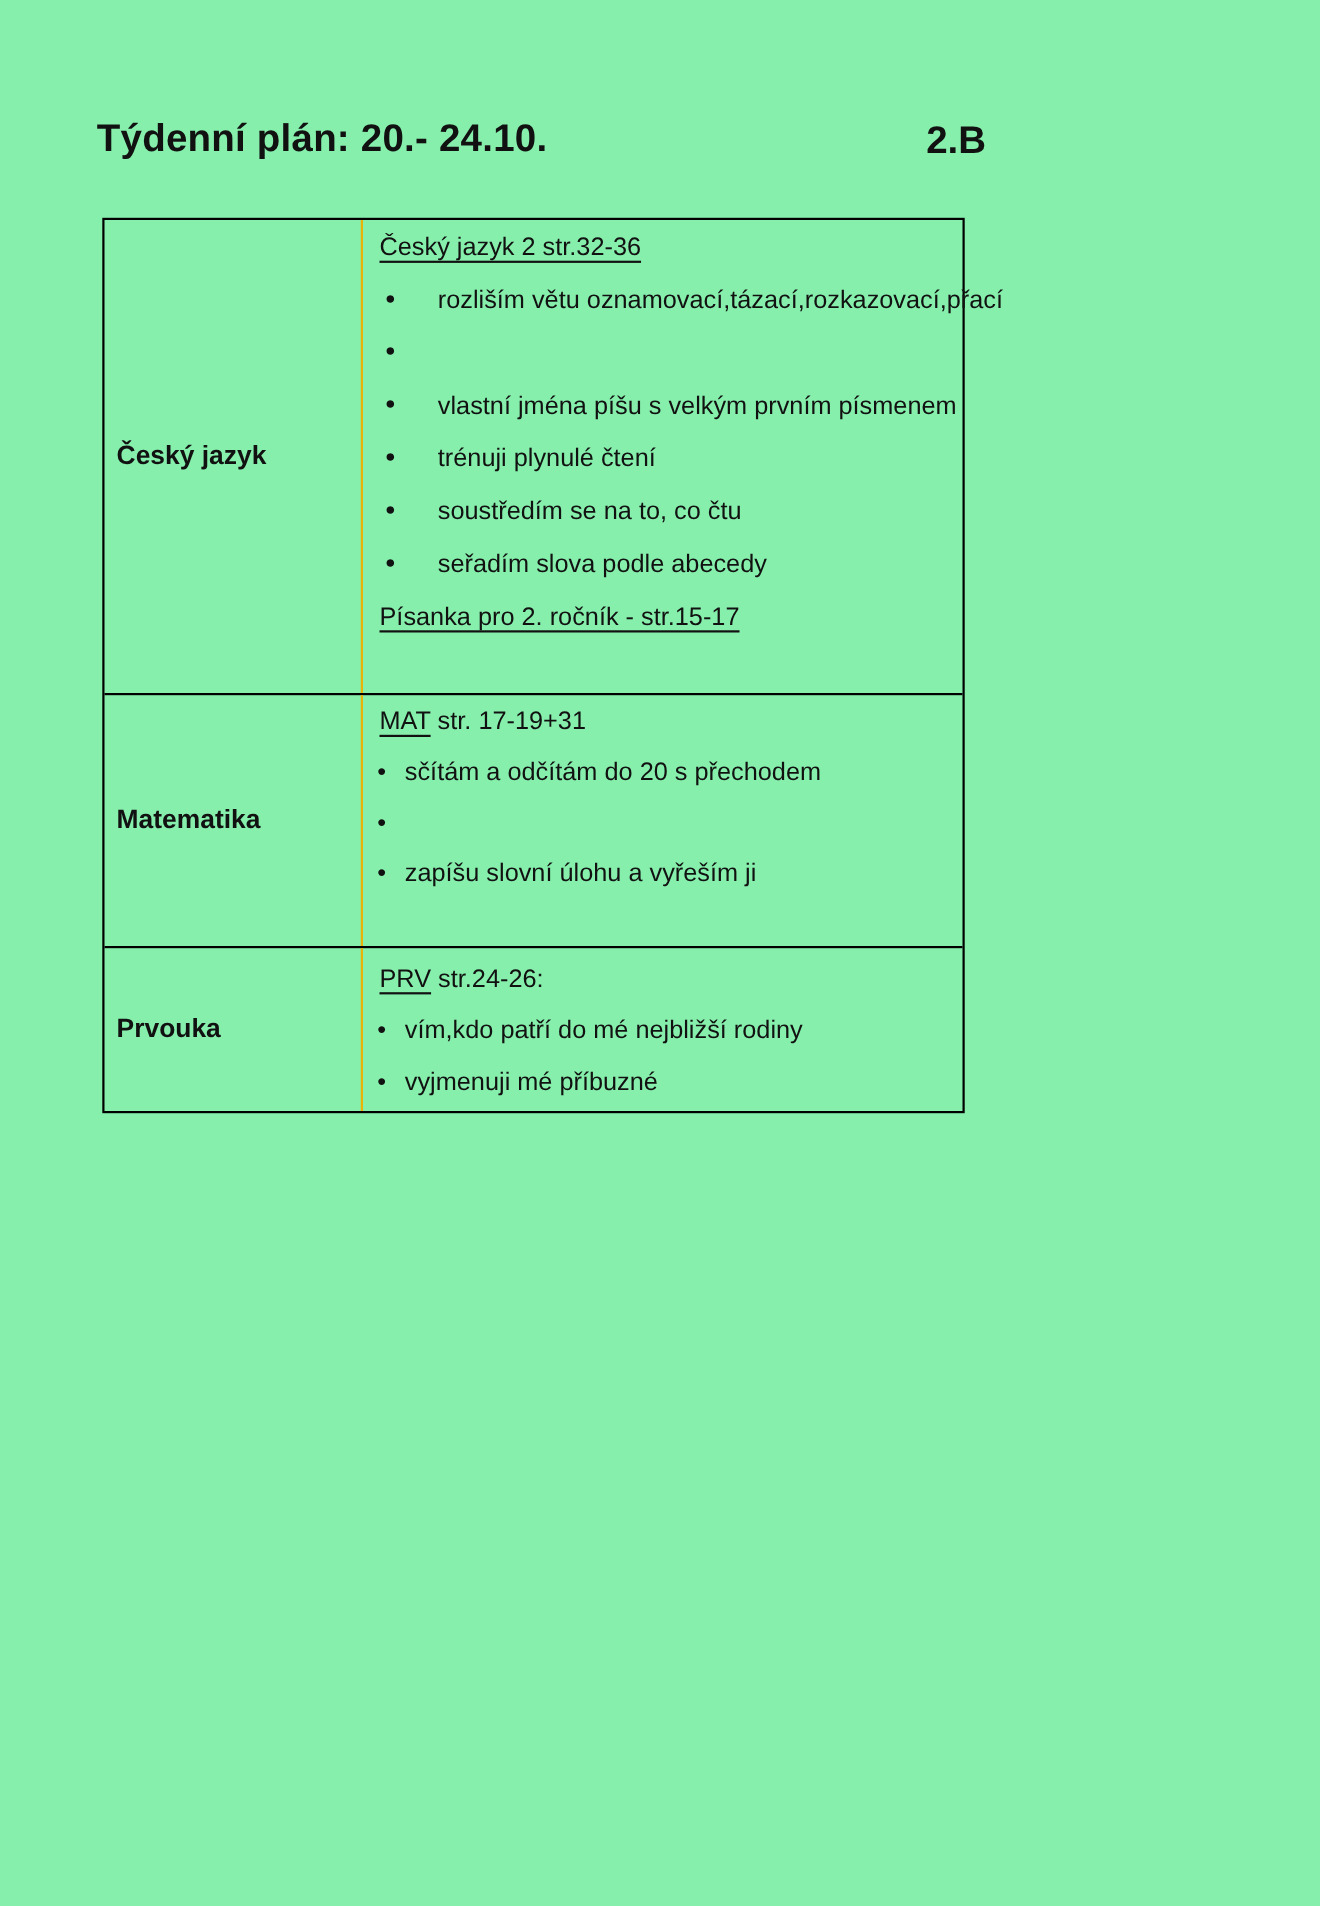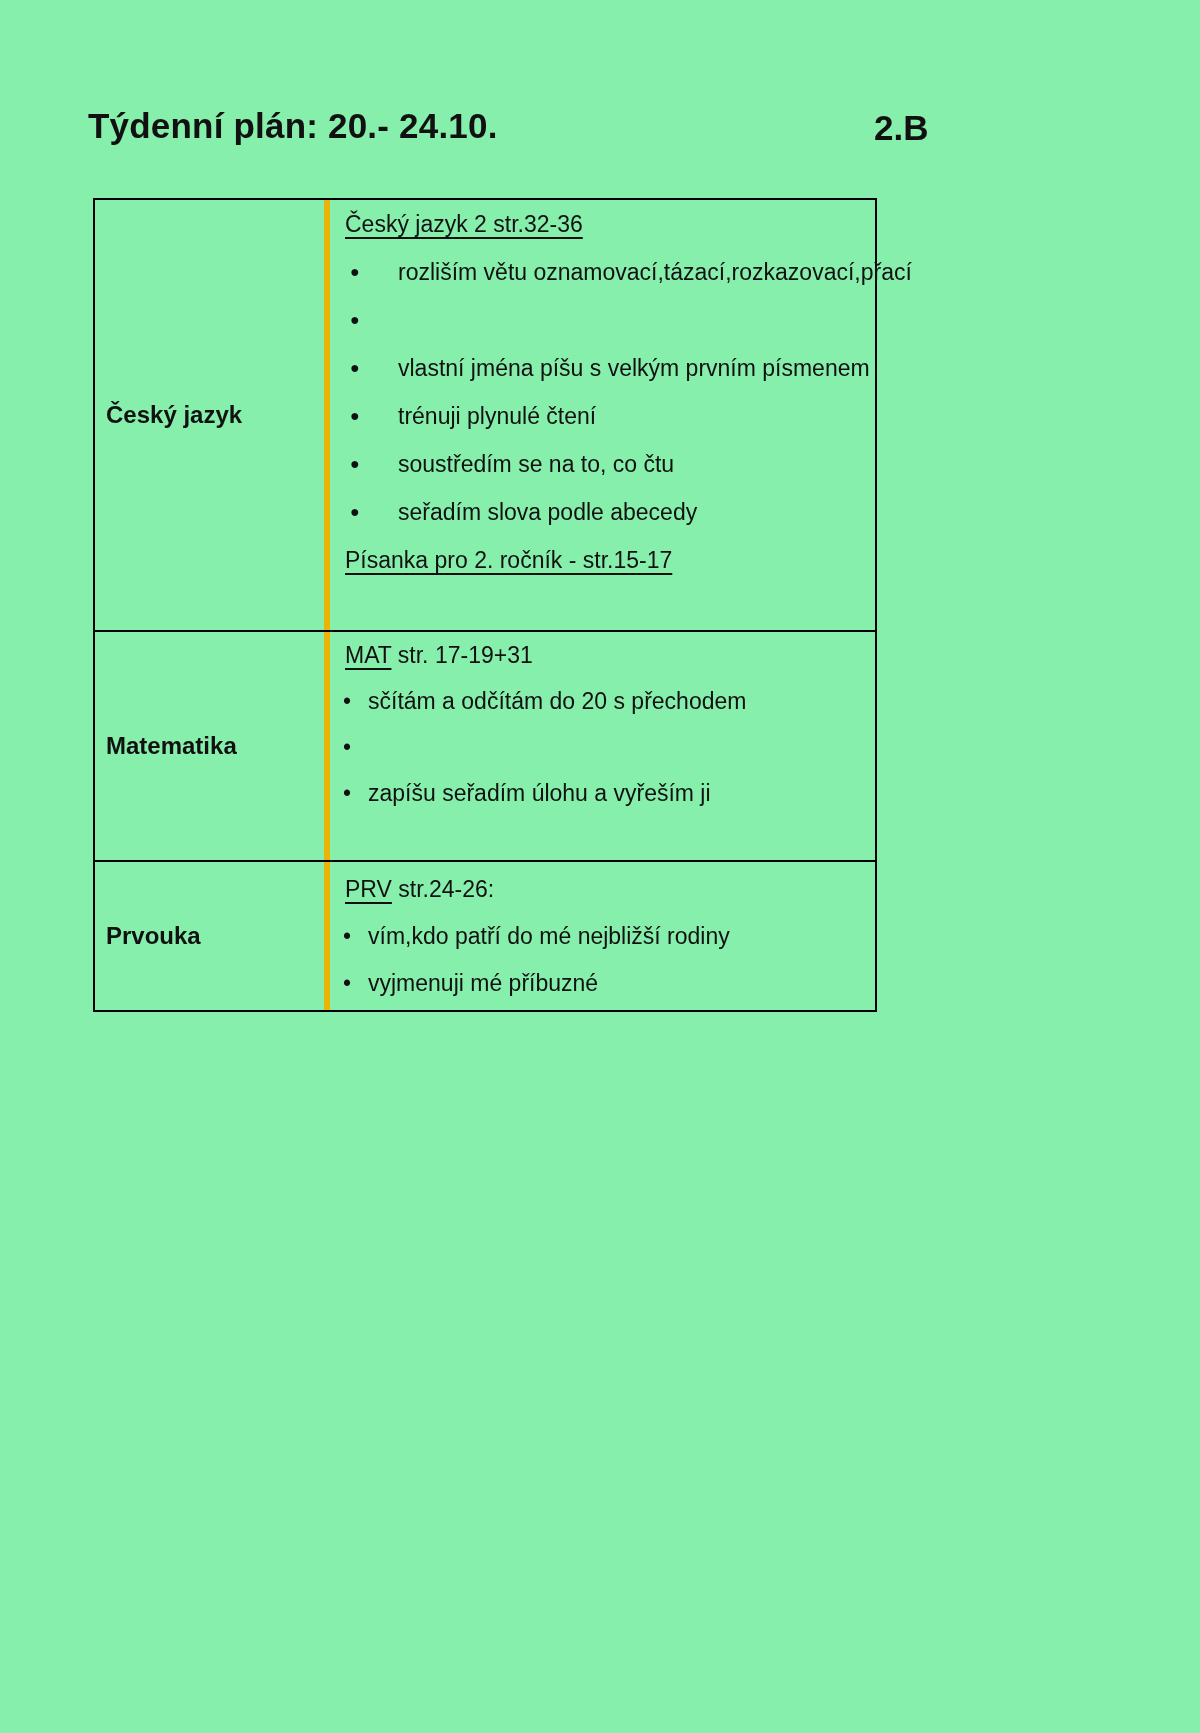--- a/index.html
+++ b/index.html
@@ -17,42 +17,42 @@
     position: absolute;
     left: 88px;
     top: 106px;
     font-size: 35px;
     font-weight: bold;
     letter-spacing: 0.2px;
     white-space: nowrap;
   }
   .class-label {
     position: absolute;
-    left: 874px;
+    left: 842px;
     top: 108px;
     font-size: 35px;
     font-weight: bold;
   }
   .wtable {
     position: absolute;
     left: 93px;
     top: 198px;
     width: 784px;
     border: 2px solid #000;
     box-sizing: border-box;
   }
   .trow { display: flex; box-sizing: border-box; }
   .trow + .trow { border-top: 2px solid #000; }
   .row-cj { height: 430px; }
   .row-mat { height: 230px; }
   .row-prv { height: 150px; }
   .cell-subject {
     width: 235px;
     flex: 0 0 235px;
-    border-right: 6px solid #eab308;
+    border-right: 2px solid #eab308;
     box-sizing: border-box;
     display: flex;
     align-items: center;
     padding-left: 11px;
     font-size: 24px;
     font-weight: bold;
   }
   .cell-content {
     flex: 1;
     box-sizing: border-box;
@@ -137,21 +137,21 @@
         </div>
         <div class="line bullet-line">
           <span class="marker-sm">•</span>
           <span>sčítám a odčítám do 20 s přechodem</span>
         </div>
         <div class="line bullet-line">
           <span class="marker-sm">•</span>
         </div>
         <div class="line bullet-line">
           <span class="marker-sm">•</span>
-          <span>zapíšu seřadím úlohu a vyřeším ji</span>
+          <span>zapíšu slovní úlohu a vyřeším ji</span>
         </div>
       </div>
     </div>
 
     <div class="trow row-prv">
       <div class="cell-subject">
         <span>Prvouka</span>
       </div>
       <div class="cell-content">
         <div class="line">

